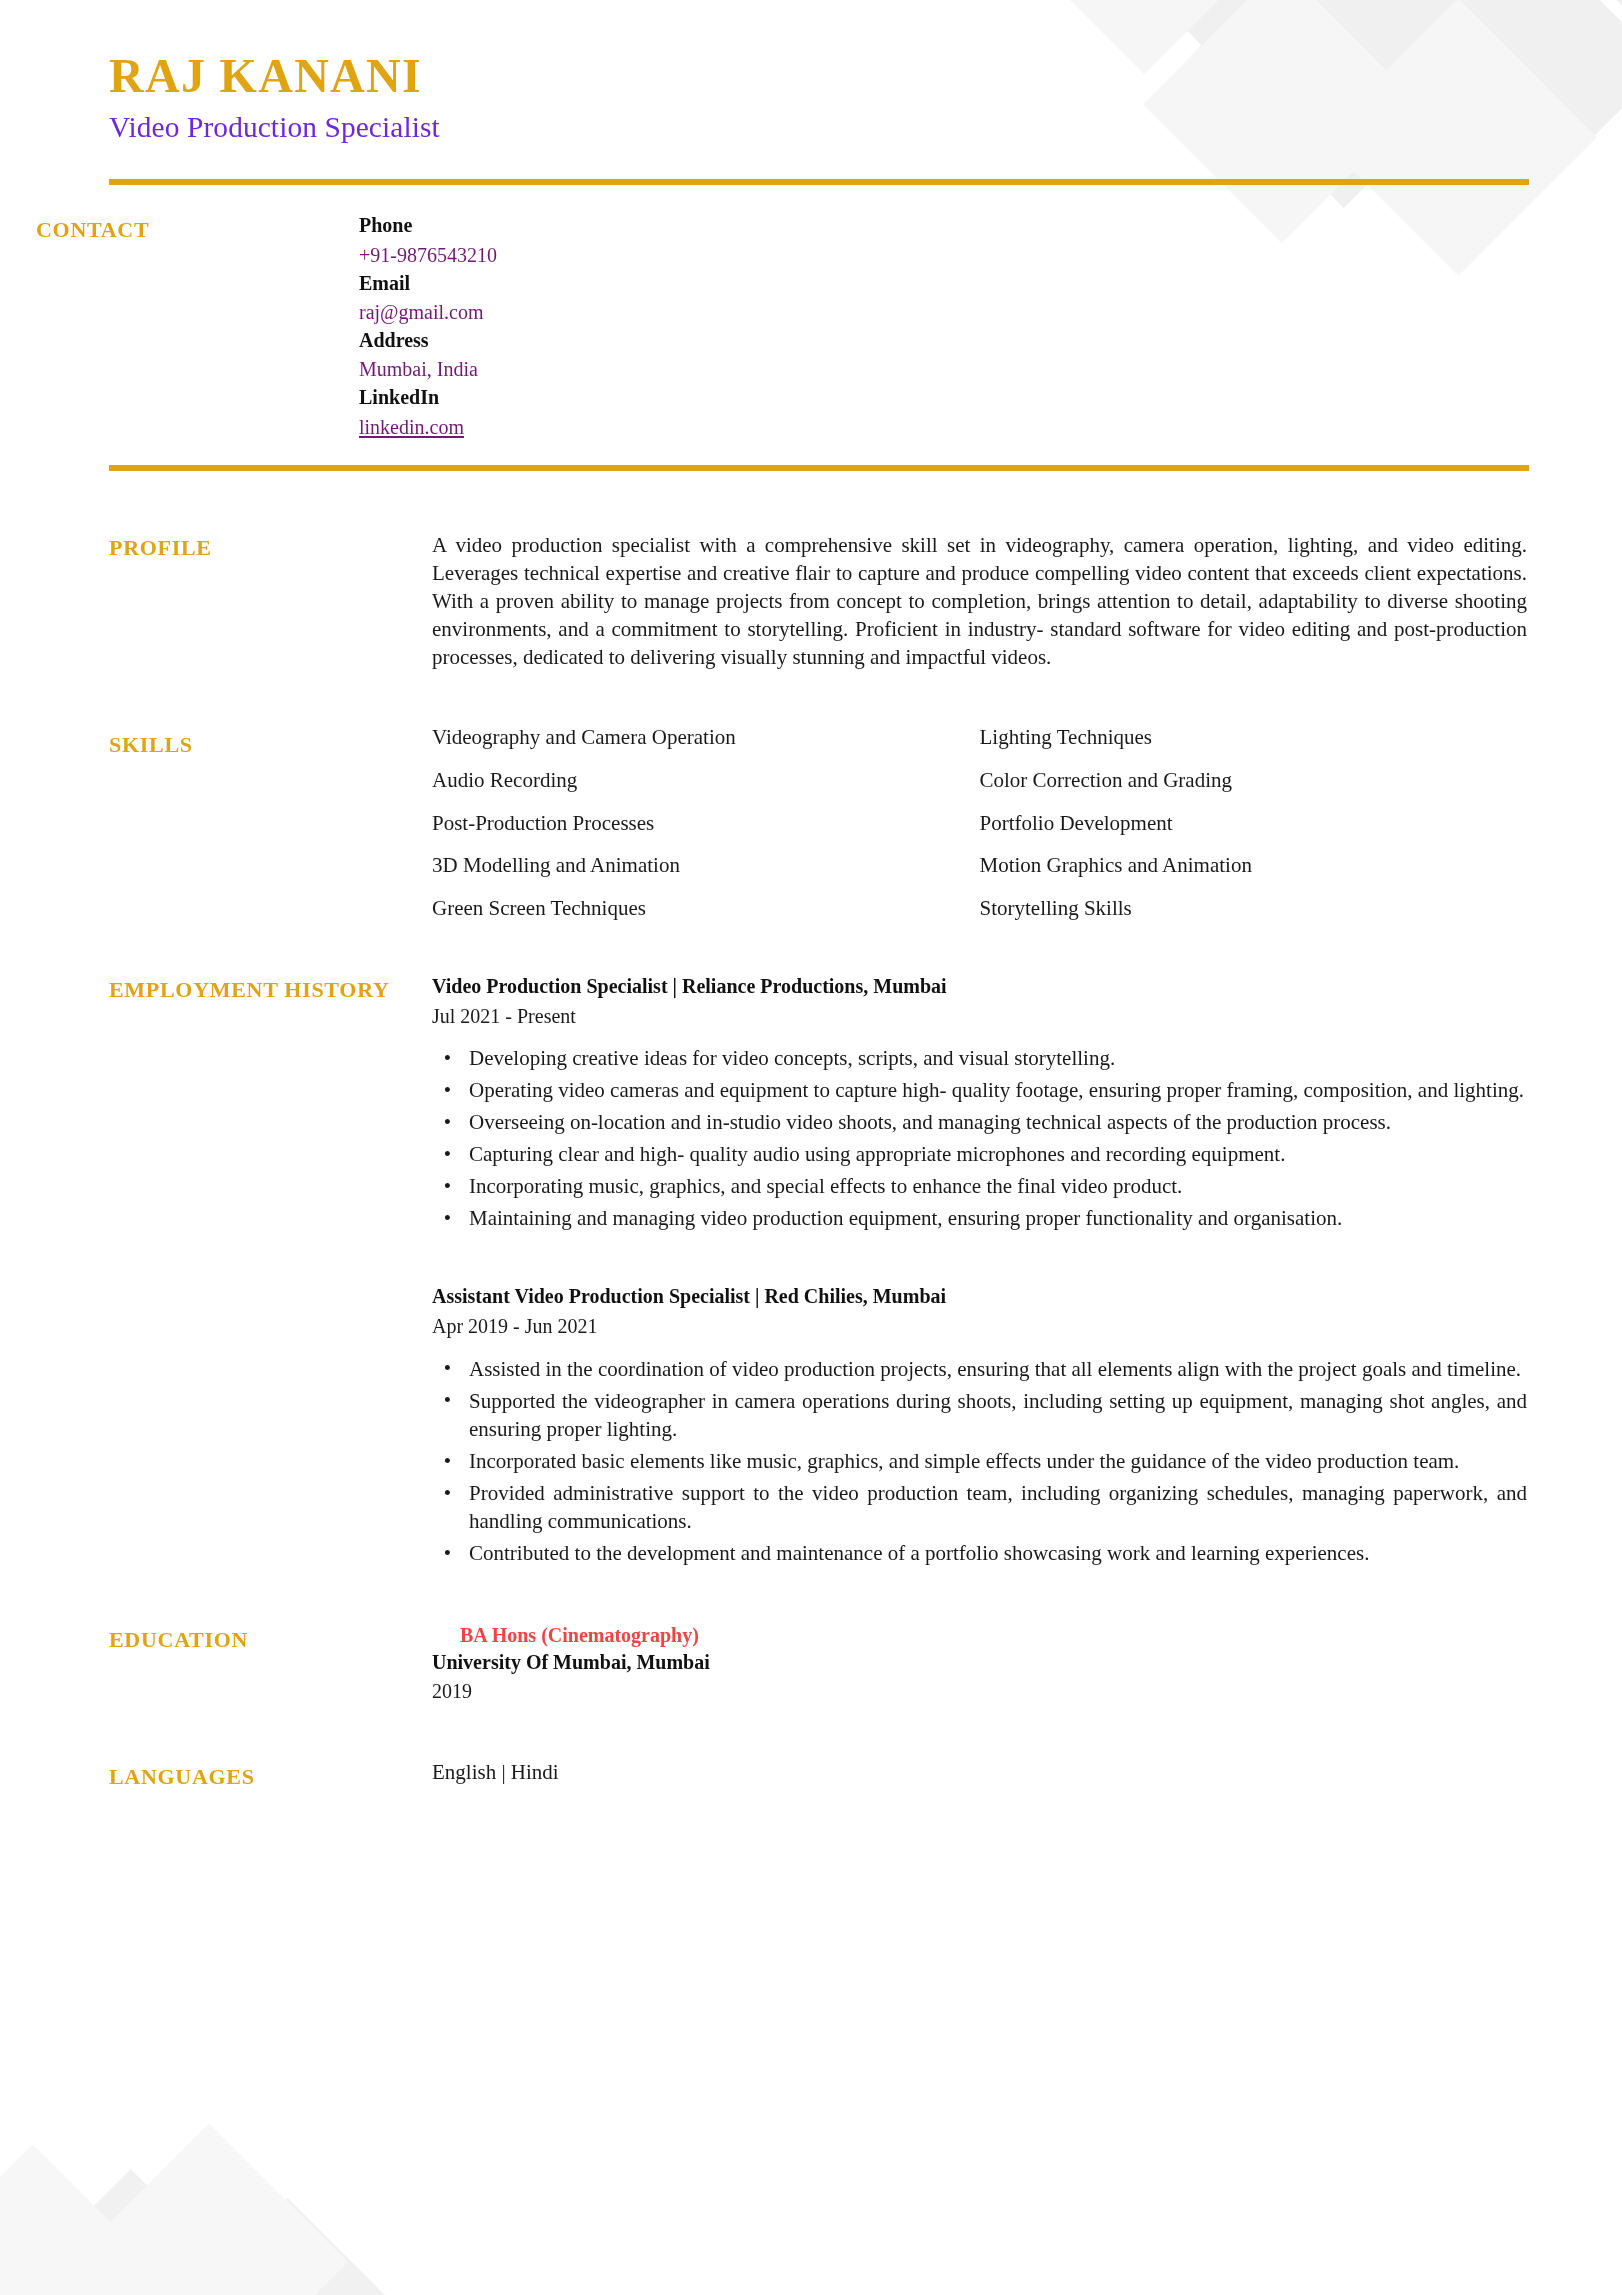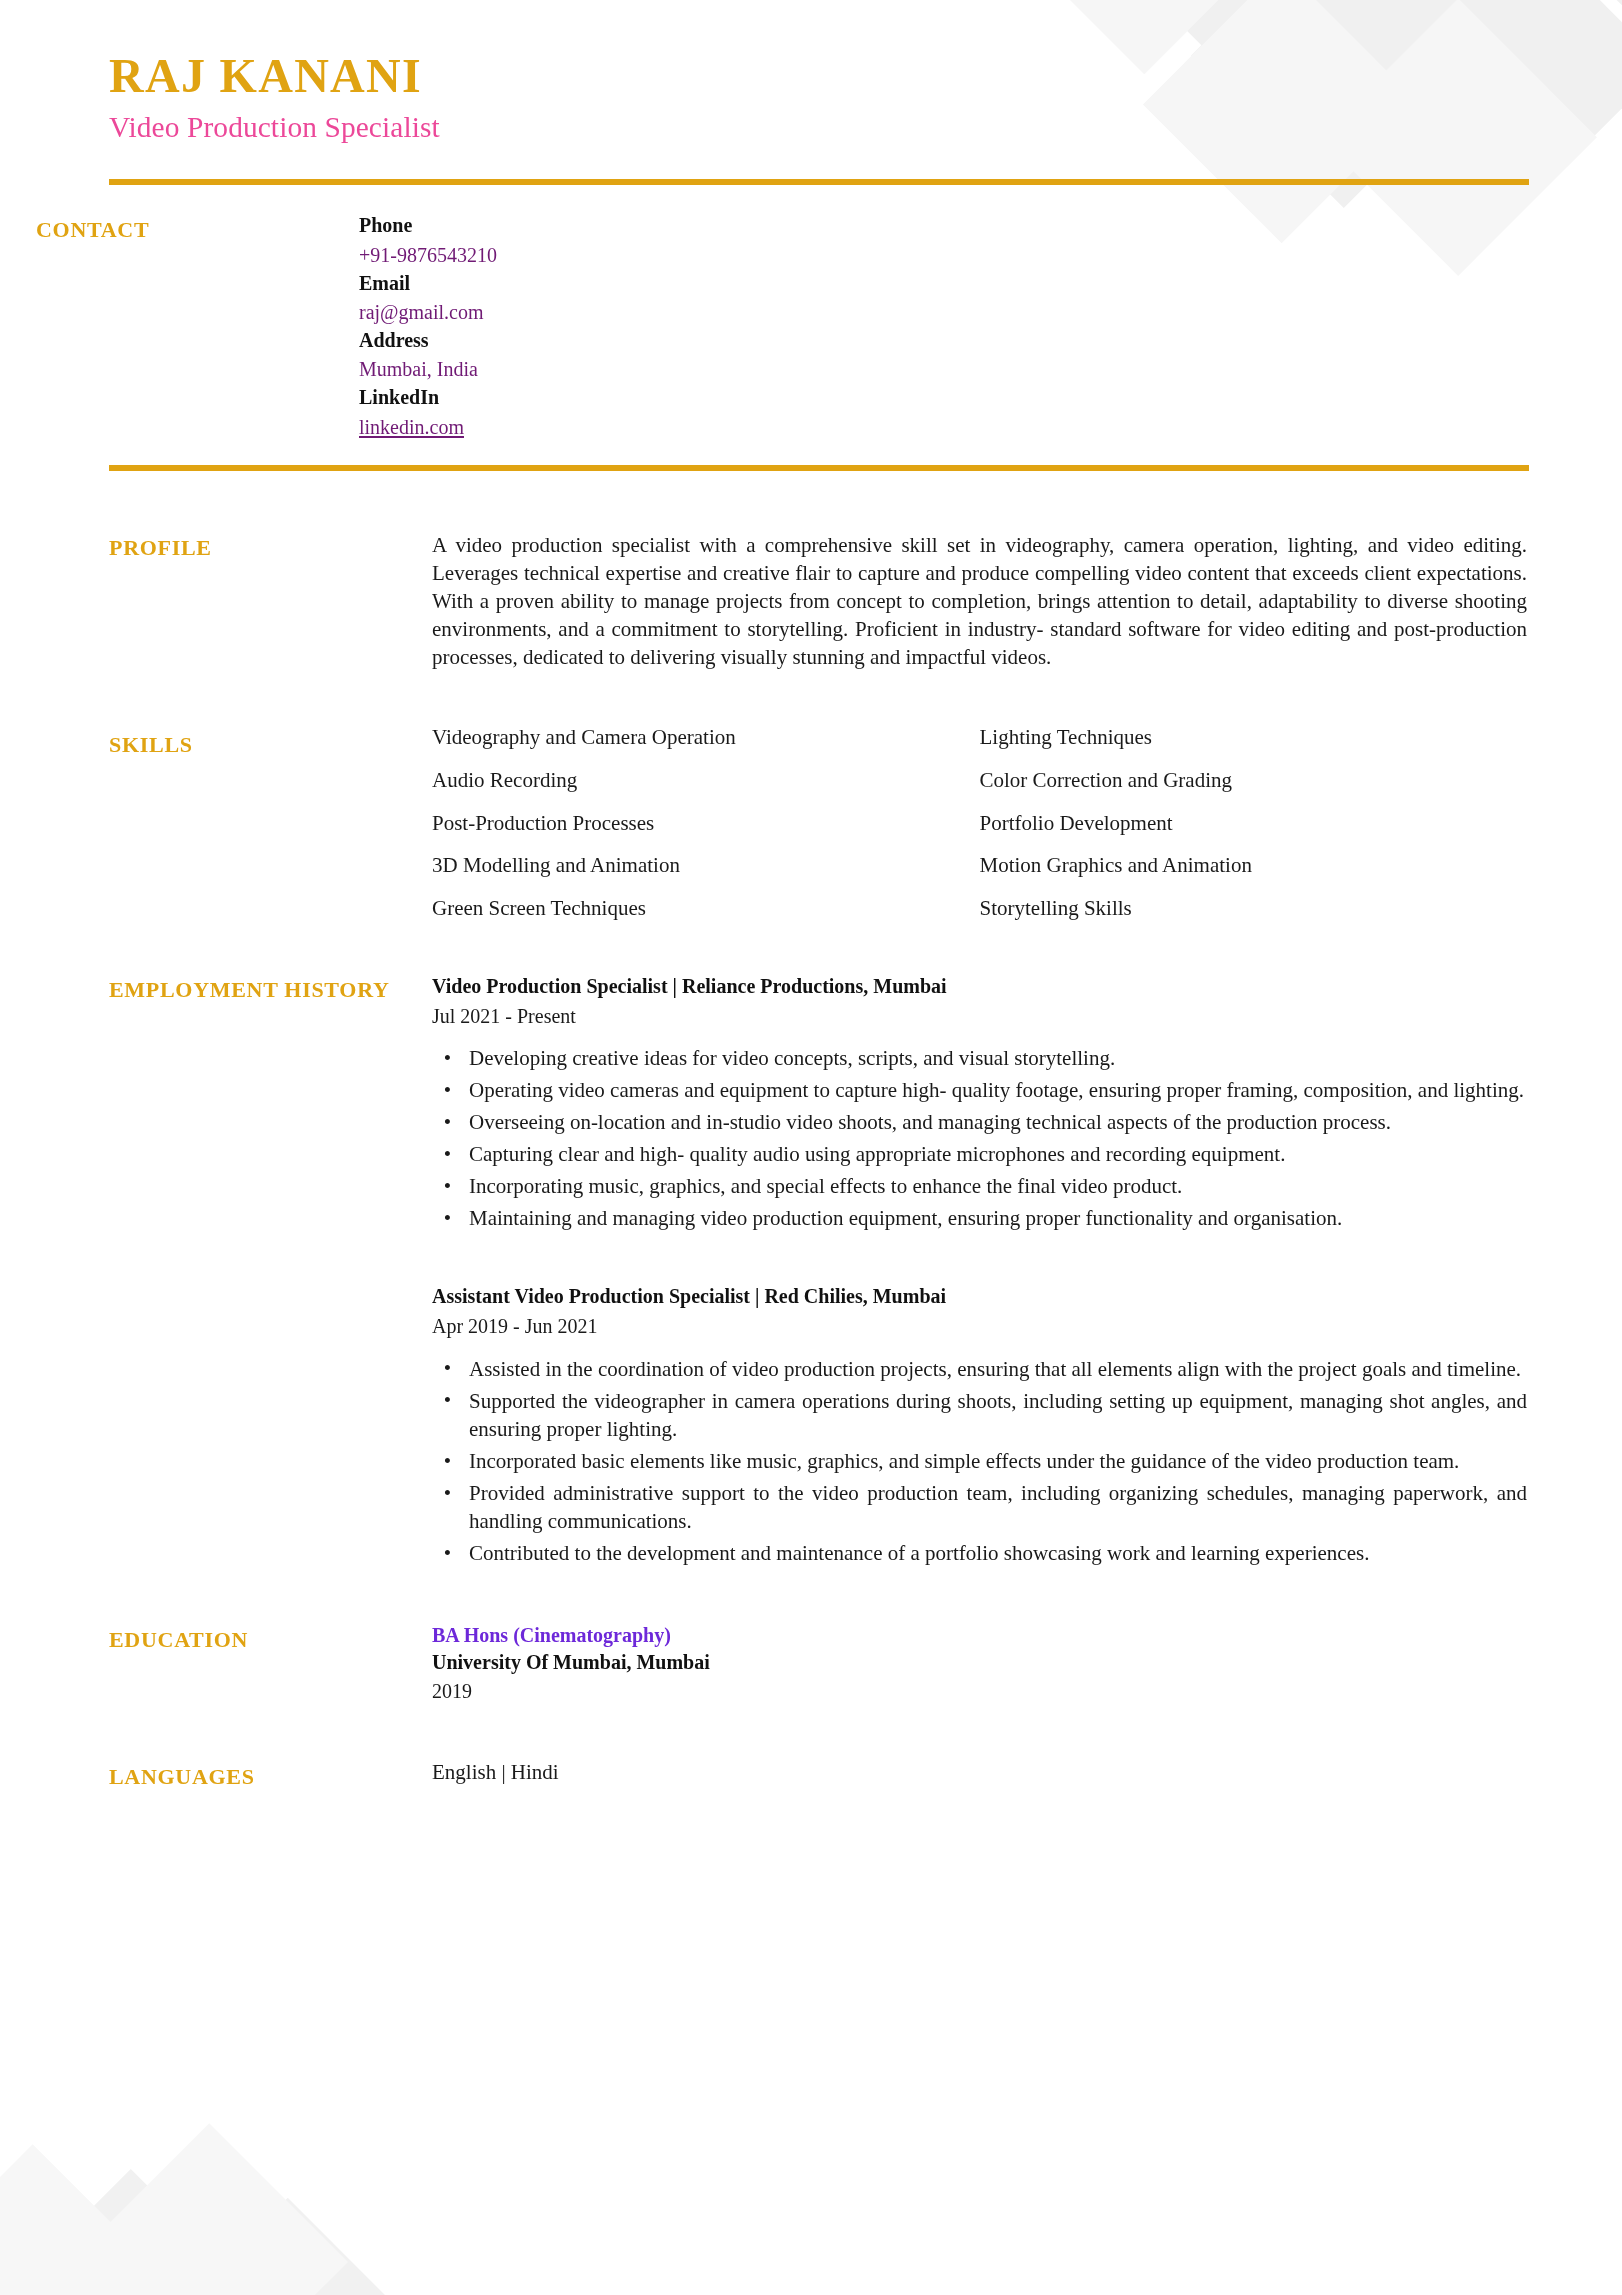--- a/index.html
+++ b/index.html
@@ -43,21 +43,21 @@
     font-family: "Liberation Serif", "DejaVu Serif", serif;
     font-size: 48px;
     font-weight: bold;
     letter-spacing: 1.3px;
     color: #E0A312;
     line-height: 1.06;
   }
   .job-title {
     font-size: 29.4px;
     font-weight: normal;
-    color: #ec4899;
+    color: #6d28d9;
     margin-top: 9.2px;
     letter-spacing: 0.1px;
   }
 
   
   .rule {
     height: 5.9px;
     background: #E0A312;
     margin-left: 109px;
     width: 1420px;
@@ -181,22 +181,23 @@
     font-size: 21px;
     line-height: 1.34;
   }
   .job-bullets li:last-child { margin-bottom: 0; }
 
   
   .education-section { padding-top: 55px; }
   .edu-degree {
     font-size: 20px;
     font-weight: bold;
-    color: #6d28d9;
+    color: #ef4444;
     line-height: 1.32;
+    margin-left: 28px;
   }
   .edu-school {
     font-size: 20px;
     font-weight: bold;
     color: #111;
     line-height: 1.32;
   }
   .edu-year {
     font-size: 20px;
     color: #1a1a1a;

